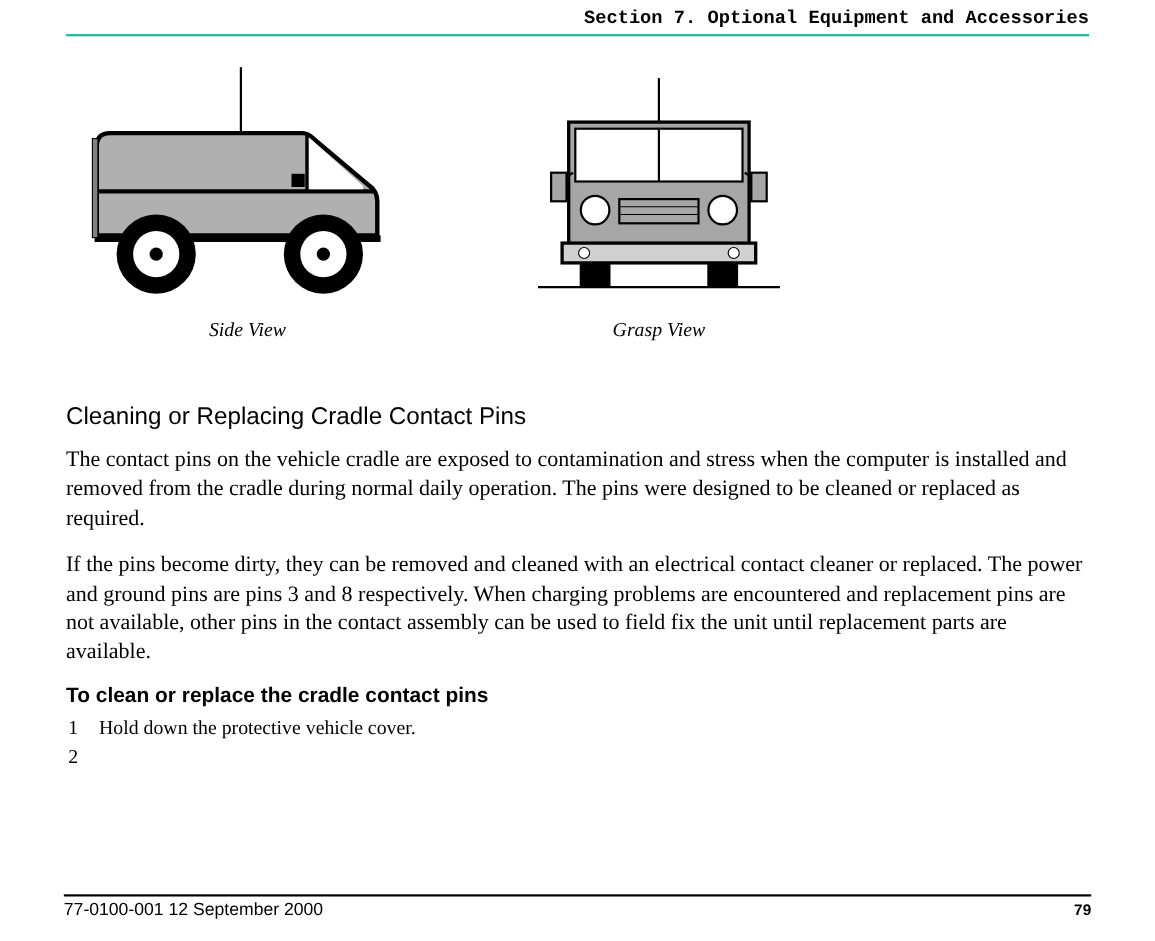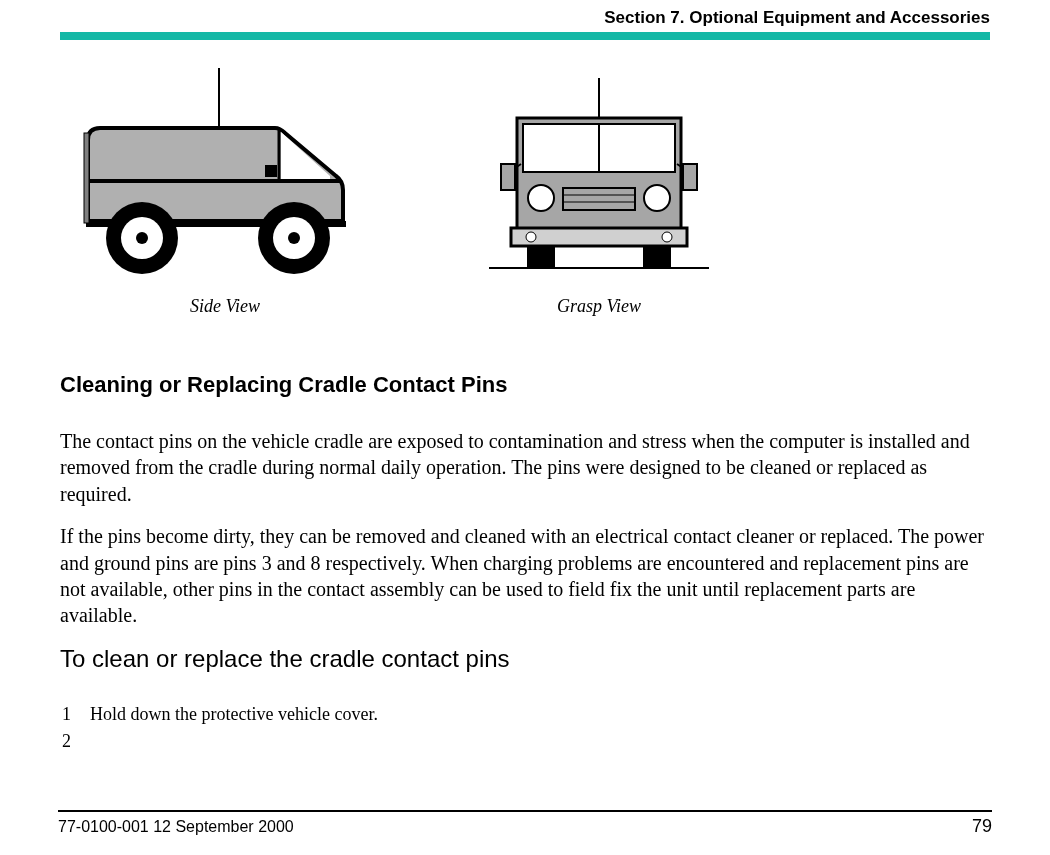--- a/index.html
+++ b/index.html
@@ -12,63 +12,63 @@
     background: #fff;
     position: relative;
   }
   .page {
     padding: 0 60px;
     position: relative;
     height: 100%;
   }
   .header {
     text-align: right;
-    font-family: Liberation Sans, sans-serif;
+    font-family: Liberation Mono, monospace;
     font-weight: bold;
     font-size: 17px;
     padding-top: 8px;
     padding-bottom: 4px;
-    border-bottom: 8px solid #14b8a6;
+    border-bottom: 2px solid #14b8a6;
     margin-bottom: 28px;
   }
   .figure-row {
     display: flex;
     justify-content: flex-start;
     gap: 119px;
     margin-left: 20px;
     margin-bottom: 10px;
     align-items: flex-end;
   }
   .figure-item { text-align: center; }
   .caption {
     font-style: italic;
     font-family: "Times New Roman", serif;
     font-size: 18px;
     margin-top: 18px;
   }
   .content { margin-top: 55px; }
   h2.section {
     font-family: Arial, Helvetica, sans-serif;
-    font-weight: bold;
+    font-weight: normal;
     font-size: 22px;
-    margin-bottom: 30px;
+    margin-bottom: 14px;
   }
   p.body {
     font-family: "Times New Roman", serif;
     font-size: 20px;
     line-height: 1.32;
     margin-bottom: 16px;
   }
   h3.subsection {
     font-family: "Arial Narrow", Arial, Helvetica, sans-serif;
     font-stretch: condensed;
-    font-weight: normal;
-    font-size: 24px;
+    font-weight: bold;
+    font-size: 19px;
     margin-top: 10px;
-    margin-bottom: 28px;
+    margin-bottom: 4px;
   }
   .steps {
     list-style: none;
     padding-left: 2px;
   }
   .steps li {
     font-family: "Times New Roman", serif;
     font-size: 18px;
     line-height: 1.5;
     display: flex;
@@ -92,22 +92,22 @@
     display: flex;
     justify-content: space-between;
     align-items: baseline;
   }
   .doc-id {
     font-family: Arial, Helvetica, sans-serif;
     font-size: 16px;
   }
   .page-num {
     font-family: Arial, Helvetica, sans-serif;
-    font-size: 18px;
-    font-weight: normal;
+    font-size: 14px;
+    font-weight: bold;
   }
   svg { display: block; }
 </style>
 </head>
 <body>
 
 <div class="page">
   <div class="header">
     <span>Section 7. Optional Equipment and Accessories</span>
   </div>

